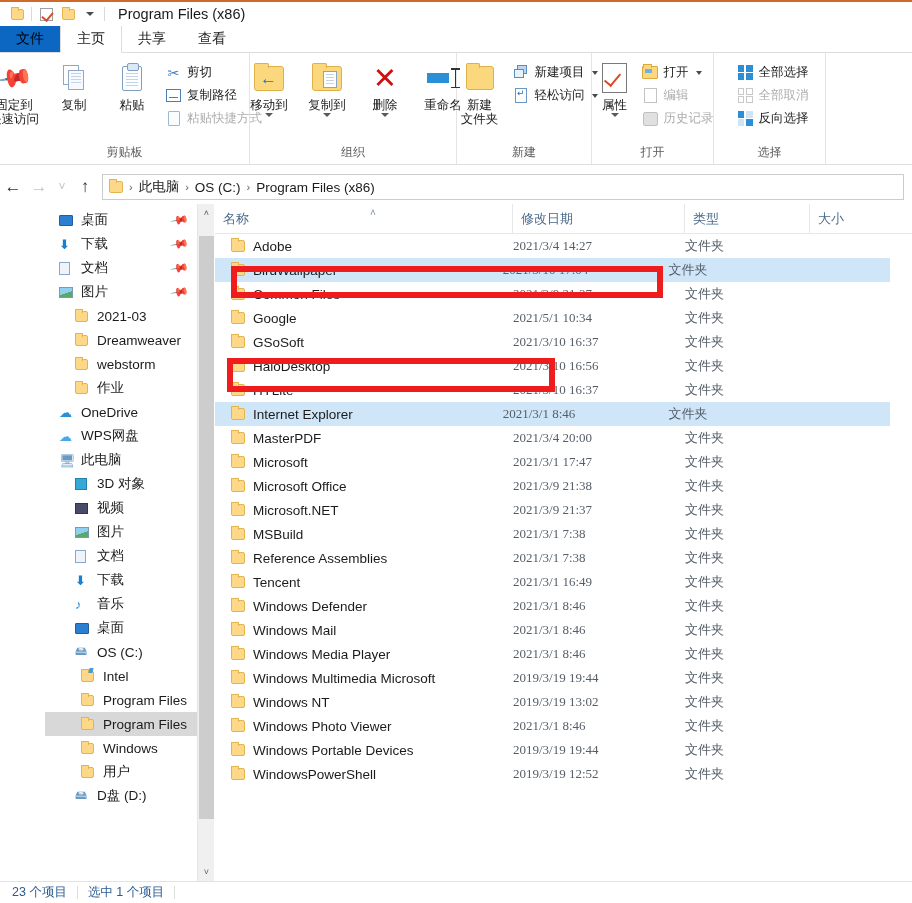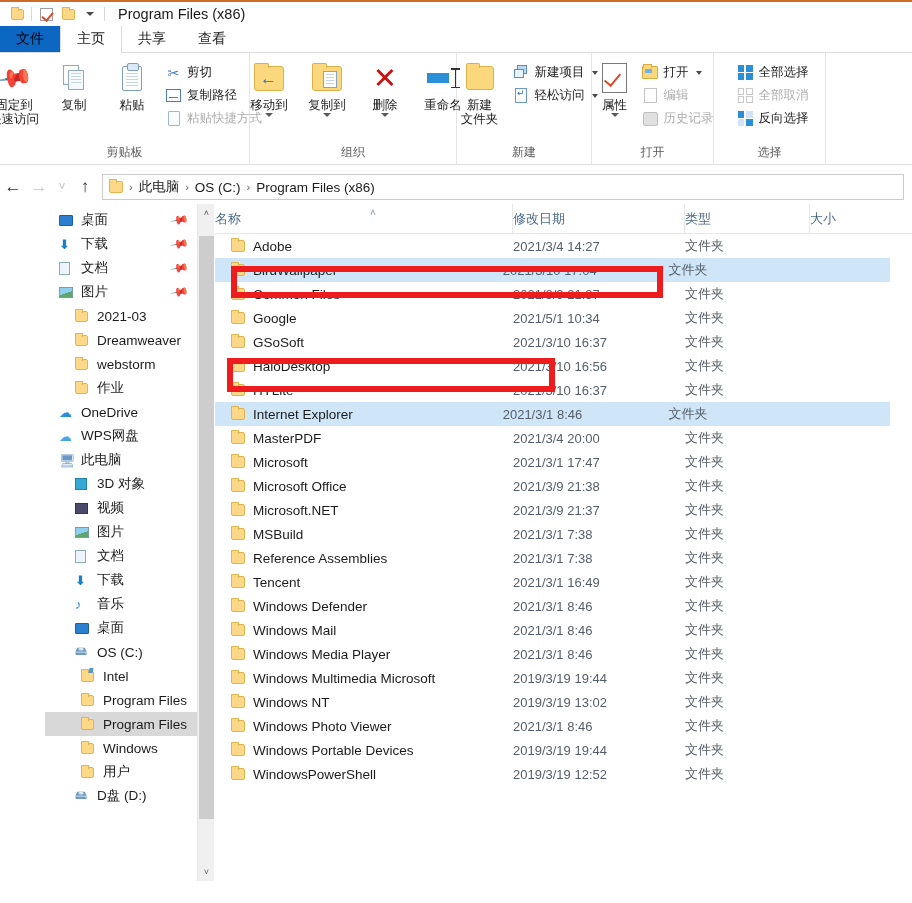--- a/index.html
+++ b/index.html
@@ -305,39 +305,39 @@
   
   .filepane {
     position: absolute; left: 170px; top: 0; width: 742px; height: 677px;
     background: #fff;
   }
   .colhdr {
     display: flex; height: 30px; border-bottom: 1px solid #e8e8e8;
     align-items: center; position: relative;
   }
   .colhdr .col {
-    font-size: 13px; color: #4a6a8a; padding-left: 0; height: 30px;
+    font-size: 13px; color: #4a6a8a; padding-left: 8px; height: 30px;
     display: flex; align-items: center; border-right: 1px solid #e8e8e8;
     position: relative;
   }
   .colhdr .col.c1 { width: 298px; }
   .colhdr .col.c2 { width: 172px; }
   .colhdr .col.c3 { width: 125px; }
   .colhdr .col.c4 { width: 105px; }
   .sort-caret {
     position: absolute; left: 155px; top: 3px; font-size: 10px; color: #7a94ae;
   }
   .rows { position: relative; }
   .row {
     display: flex; height: 24px; align-items: center; font-size: 13.5px;
     color: #1b1b1b; cursor: default;
   }
   .row.sel { background: #cfe5f8; }
   .row .cname { width: 298px; display: flex; align-items: center; padding-left: 16px; gap: 8px; white-space: nowrap; }
-  .row .cdate { width: 172px; color: #555e68; font-size: 13px; }
+  .row .cdate { width: 172px; color: #555e68; font-size: 13px; font-family: Liberation Serif, serif; }
   .row .ctype { width: 125px; color: #555e68; font-size: 13px; }
   .row .csize { width: 105px; }
   .row-folder {
     width: 14px; height: 12px; background: #fcd888; border: 1px solid #e3b54e;
     border-radius: 1px 2px 2px 2px; position: relative; flex: none;
   }
   .row-folder::before {
     content:""; position:absolute;left:-1px;top:-3px;width:6px;height:3px;
     background:#fcd888;border:1px solid #e3b54e;border-bottom:none;border-radius:1px 1px 0 0;
   }
@@ -998,14 +998,20 @@
           </div>
         </div>
     </div>
 
     <div id="redboxes">
         <div class="redbox" style="left: 186px; top: 62px; width: 432px; height: 32px; border-color: rgb(238, 28, 28);"></div>
         <div class="redbox" style="left: 182px; top: 154px; width: 328px; height: 34px; border-color: rgb(238, 28, 28);"></div>
       </div>
   </div>
 
+  <div class="statusbar">
+    <div class="st first">23 个项目</div>
+    <div class="st-div"></div>
+    <div class="st">选中 1 个项目</div>
+    <div class="st-div"></div>
+  </div>
 
 </div>
 
 </body></html>

